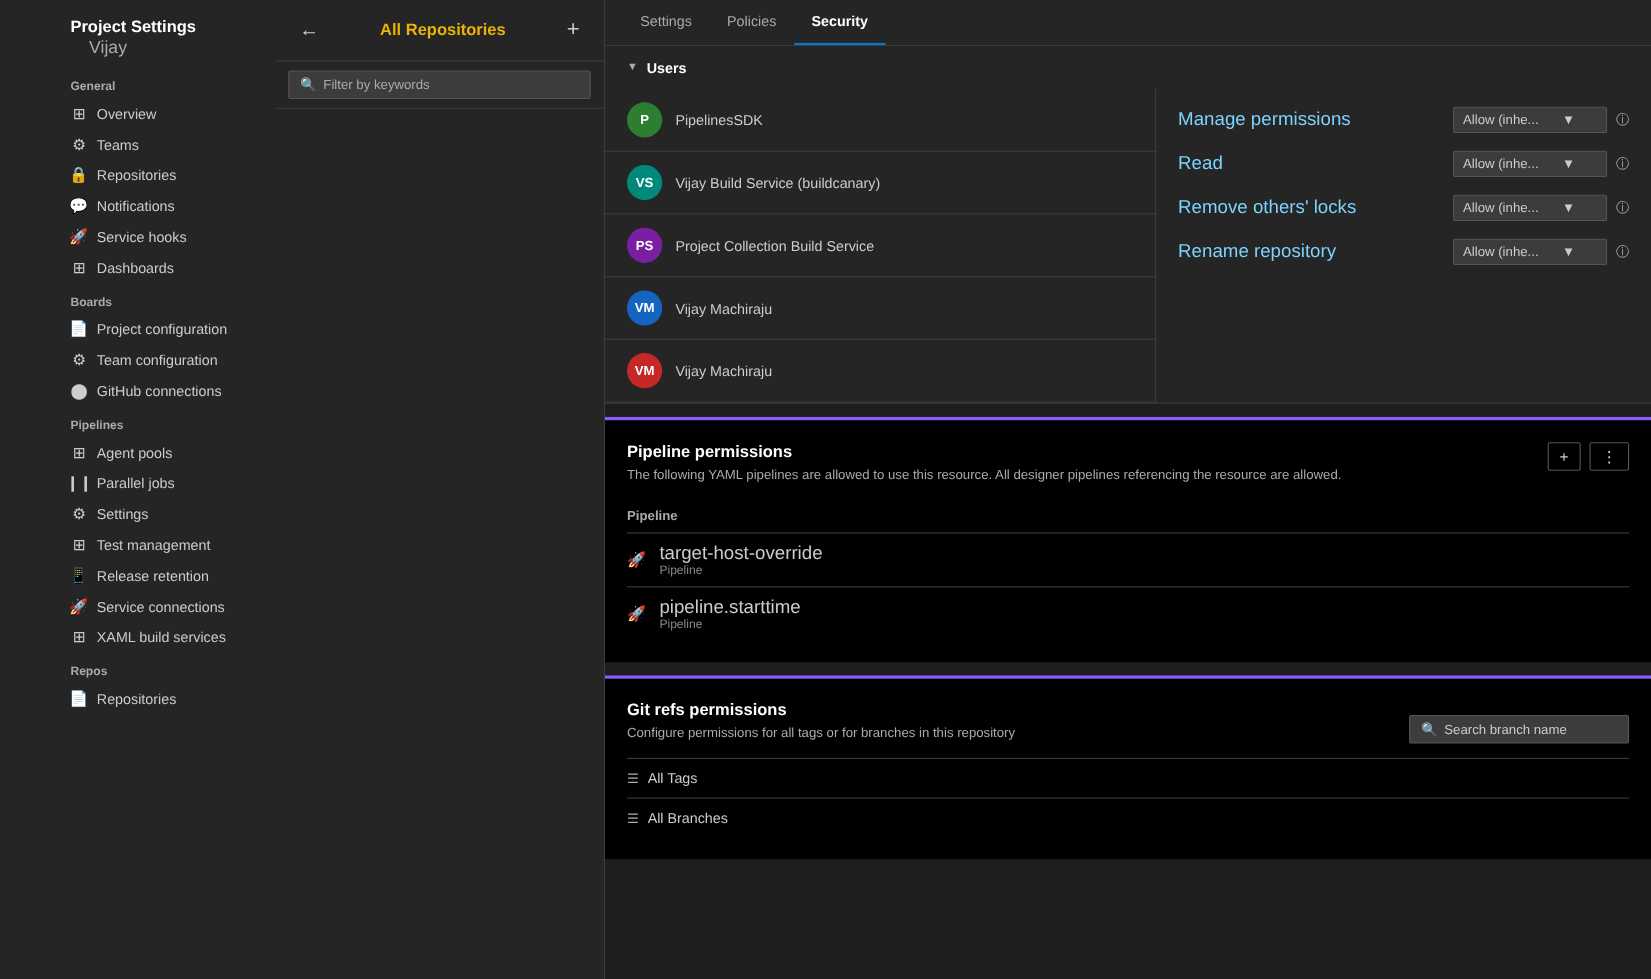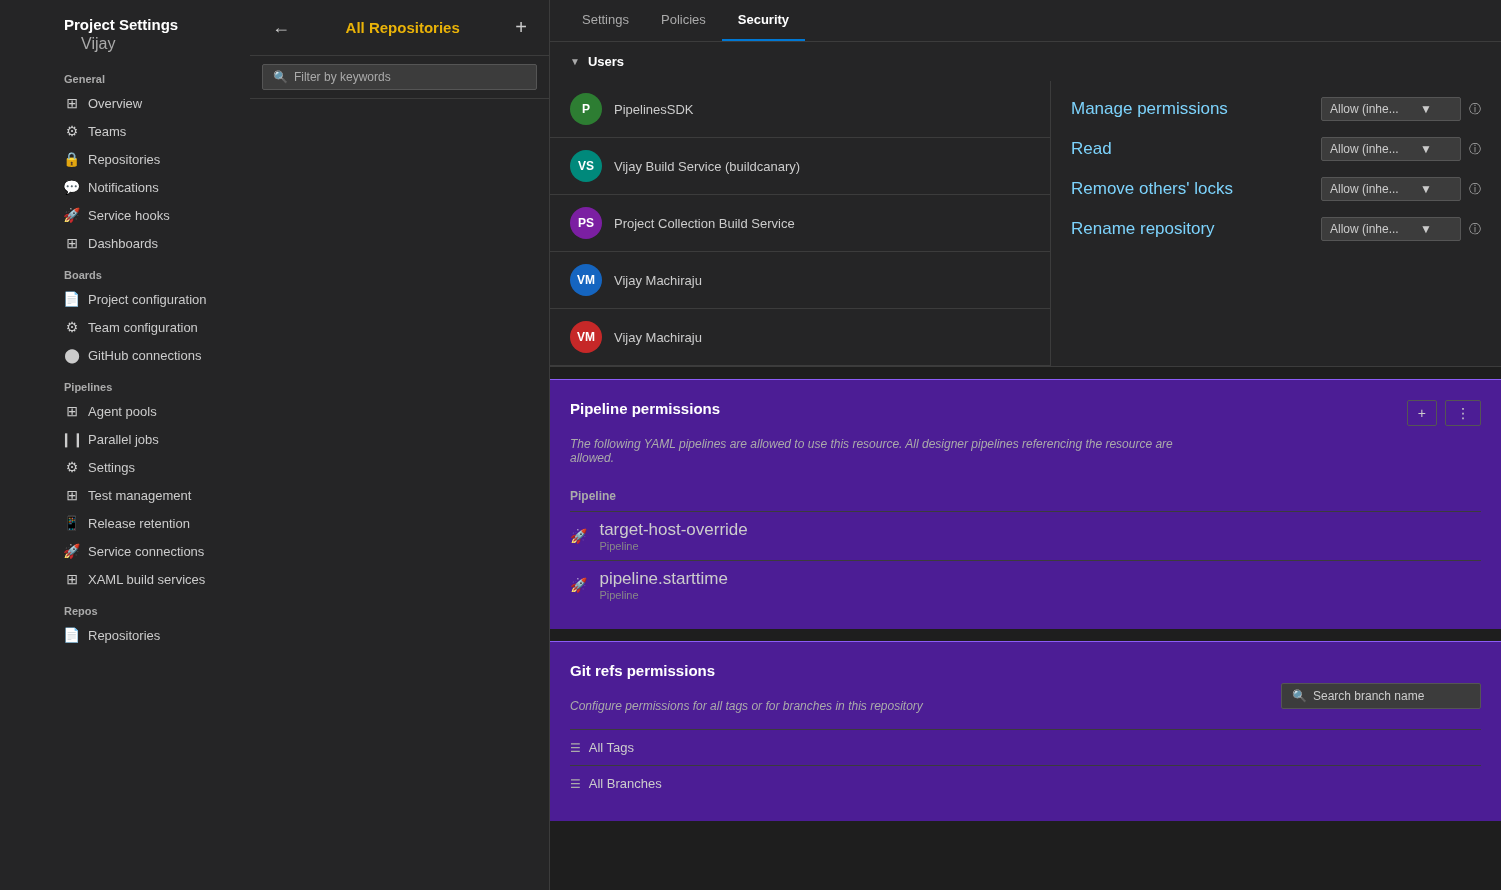--- a/index.html
+++ b/index.html
@@ -48,24 +48,24 @@
     .user-avatar { width: 32px; height: 32px; border-radius: 50%; display: flex; align-items: center; justify-content: center; font-size: 12px; font-weight: 700; color: #ffffff; flex-shrink: 0; }
     .user-name { font-size: 13px; color: #cccccc; }
 
     .permissions-panel { width: 450px; padding: 16px 20px; }
     .perm-row { display: flex; align-items: center; justify-content: space-between; margin-bottom: 16px; }
     .perm-label { font-size: 17px; color: #7dd3fc; flex: 1; }
     .perm-select { background: #3c3c3c; border: 1px solid #555; color: #cccccc; padding: 4px 28px 4px 8px; font-size: 12px; cursor: pointer; display: flex; align-items: center; gap: 6px; border-radius: 2px; min-width: 140px; justify-content: space-between; }
     .perm-info { color: #aaaaaa; margin-left: 8px; font-size: 12px; cursor: pointer; }
 
     
-    .section-card { background: #4c1d95; margin: 12px 0 0; padding: 20px; border-top: 1px solid #8b5cf6; }
+    .section-card { background: #000000; margin: 12px 0 0; padding: 20px; border-top: 3px solid #8b5cf6; }
     .section-card-header { display: flex; align-items: flex-start; justify-content: space-between; margin-bottom: 8px; }
     .section-title { font-size: 15px; font-weight: 600; color: #ffffff; }
-    .section-desc { font-size: 12px; color: #aaaaaa; margin-top: 20px; margin-bottom: 16px; max-width: 650px; font-style: italic; }
+    .section-desc { font-size: 12px; color: #aaaaaa; margin-top: 5px; margin-bottom: 16px; max-width: 650px; }
     .section-actions { display: flex; gap: 8px; }
     .icon-btn { background: none; border: 1px solid #555; color: #cccccc; padding: 4px 10px; cursor: pointer; font-size: 14px; border-radius: 2px; }
 
     .pipeline-col-header { font-size: 12px; color: #aaaaaa; margin-bottom: 8px; font-weight: 600; }
     .pipeline-row { display: flex; align-items: center; gap: 12px; padding: 8px 0; border-top: 1px solid #3c3c3c; }
     .pipeline-icon { color: #aaaaaa; font-size: 14px; }
     .pipeline-name { font-size: 17px; color: #cccccc; }
     .pipeline-sub { font-size: 11px; color: #888888; }
 
     

